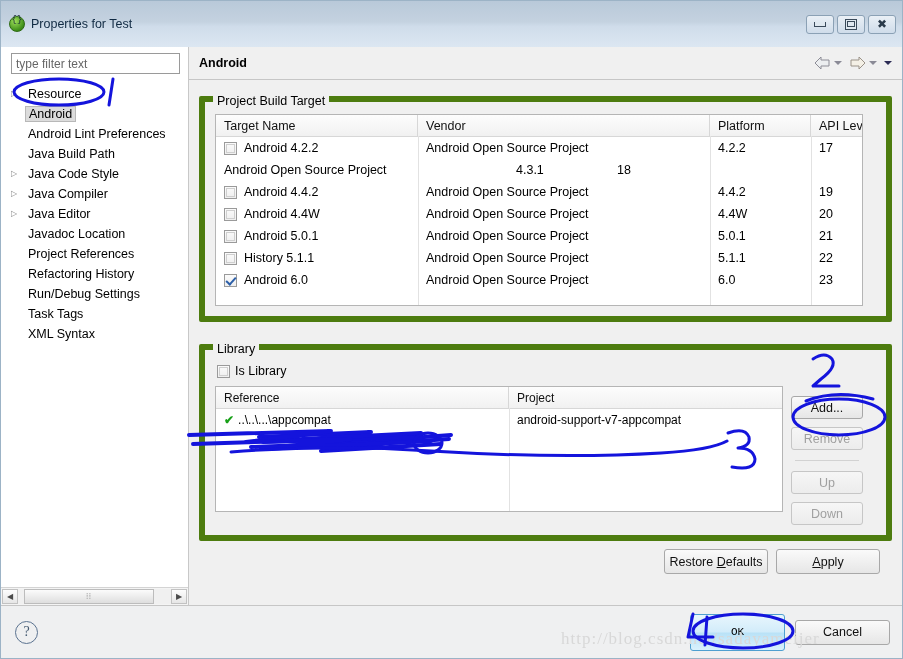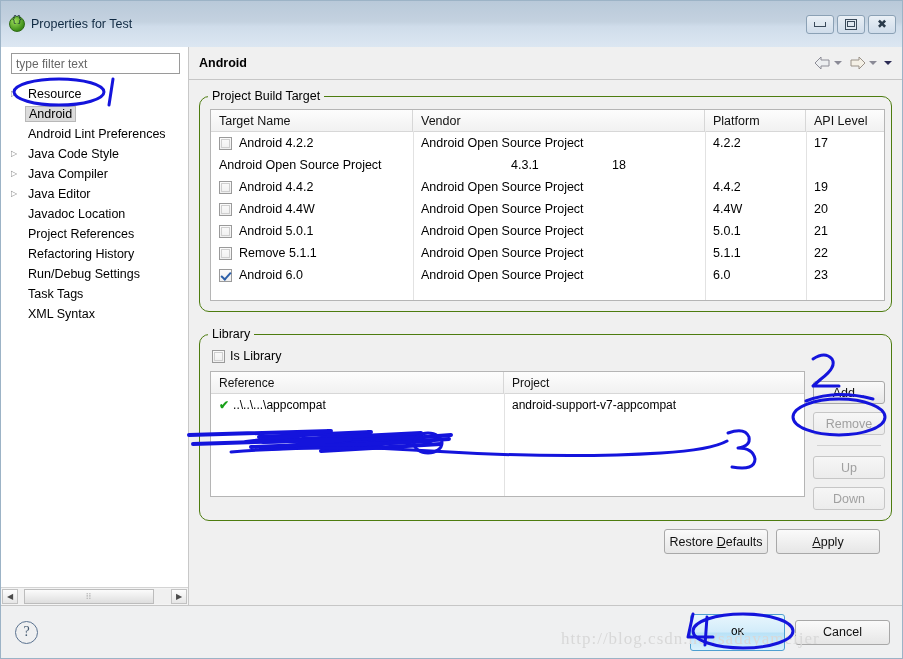--- a/index.html
+++ b/index.html
@@ -207,24 +207,24 @@
     flex: 1;
     padding: 8px 10px 4px 10px;
     overflow: hidden;
     display: flex;
     flex-direction: column;
     min-height: 0;
   }
 
   
   .group {
-    border: 1px solid #4d7c0f;
-    border-radius: 10px;
-    position: relative;
-    padding: 12px 6px 10px 10px;
+    border: 6px solid #4d7c0f;
+    border-radius: 2px;
+    position: relative;
+    padding: 12px 23px 10px 10px;
     margin-top: 8px;
     background: transparent;
   }
   .group > .group-title {
     position: absolute;
     top: -8px; left: 8px;
     background: #f0f0f0;
     padding: 0 4px;
     font-size: 12.5px;
     color: #000;
@@ -437,20 +437,24 @@
           <span class="tree-arrow">▷</span>
           <span class="tree-label">Resource</span>
         </div>
         <div class="tree-item selected">
           <span class="tree-arrow"></span>
           <span class="tree-label">Android</span>
         </div>
         <div class="tree-item">
           <span class="tree-arrow"></span>
           <span class="tree-label">Android Lint Preferences</span>
+        </div>
+        <div class="tree-item">
+          <span class="tree-arrow"></span>
+          <span class="tree-label">Java Build Path</span>
         </div>
         <div class="tree-item">
           <span class="tree-arrow">▷</span>
           <span class="tree-label">Java Code Style</span>
         </div>
         <div class="tree-item">
           <span class="tree-arrow">▷</span>
           <span class="tree-label">Java Compiler</span>
         </div>
         <div class="tree-item">
@@ -563,21 +567,21 @@
                   <span class="cb inner"></span>
                   <span>Android 5.0.1</span>
                 </div>
                 <div class="td col-vendor">Android Open Source Project</div>
                 <div class="td col-plat">5.0.1</div>
                 <div class="td col-api">21</div>
               </div>
               <div class="trow">
                 <div class="td col-name">
                   <span class="cb inner"></span>
-                  <span>Remove 5.1.1</span>
+                  <span>History 5.1.1</span>
                 </div>
                 <div class="td col-vendor">Android Open Source Project</div>
                 <div class="td col-plat">5.1.1</div>
                 <div class="td col-api">22</div>
               </div>
               <div class="trow">
                 <div class="td col-name">
                   <span class="cb checked"></span>
                   <span>Android 6.0</span>
                 </div>

